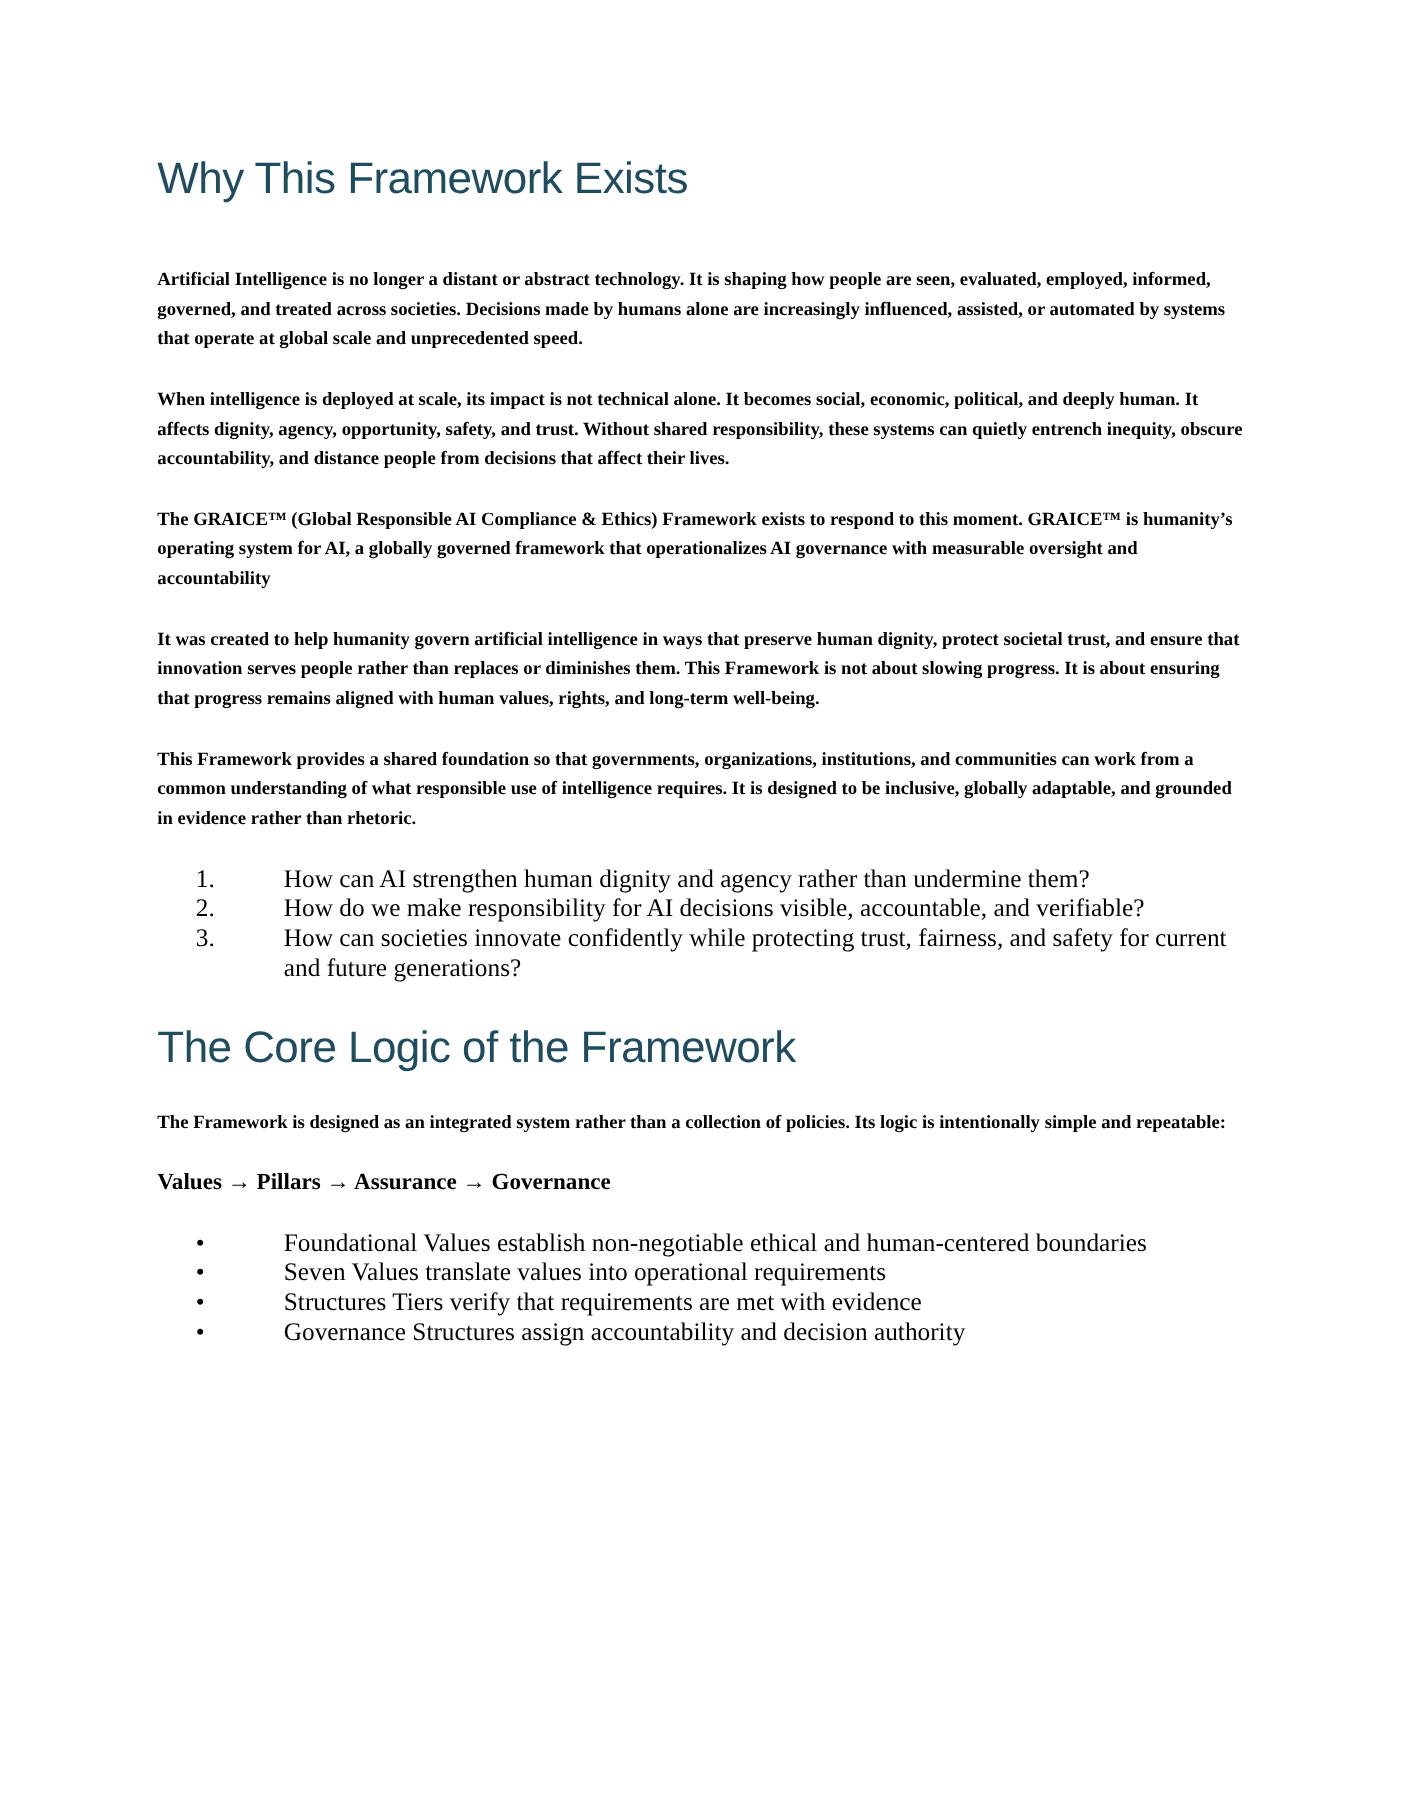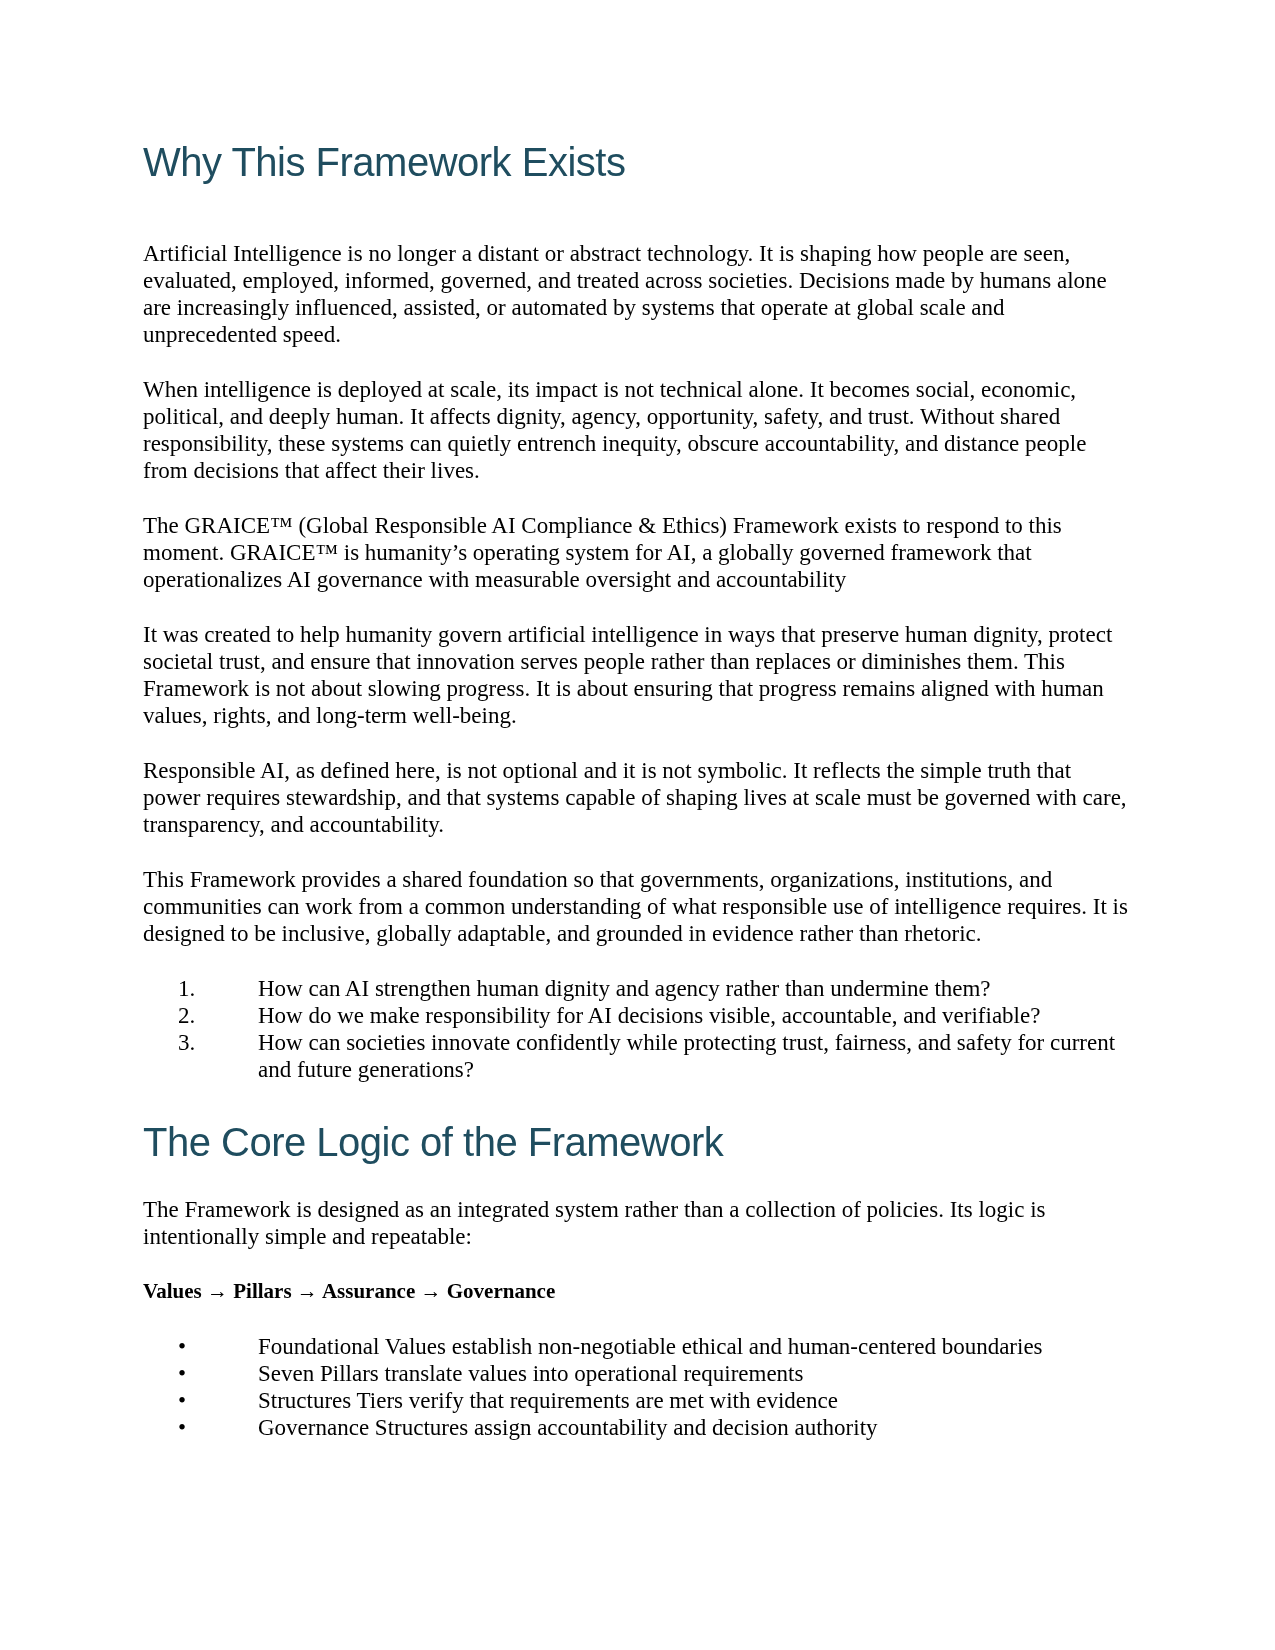--- a/index.html
+++ b/index.html
@@ -21,23 +21,24 @@
     font-family: "Liberation Sans", sans-serif;
     font-weight: 400;
     font-size: 40px;
     line-height: 48px;
     letter-spacing: -0.5px;
     color: #1F4D5F;
   }
   .heading-top { margin-bottom: 54px; }
   .heading-mid { margin-top: 35px; margin-bottom: 30px; }
   .para {
-    font-size: 23px;
+    font-size: 17px;
     line-height: 27px;
     margin-bottom: 28px;
+    font-weight: bold;
   }
   .list { margin-bottom: 28px; }
   .list-row {
     display: flex;
     font-size: 23px;
     line-height: 27px;
   }
   .list-marker {
     flex: none;
     width: 35px;
@@ -56,21 +57,20 @@
 <body>
 
 <div class="page">
 
   <h1 class="heading heading-top">Why This Framework Exists</h1>
 
   <p class="para">Artificial Intelligence is no longer a distant or abstract technology. It is shaping how people are seen, evaluated, employed, informed, governed, and treated across societies. Decisions made by humans alone are increasingly influenced, assisted, or automated by systems that operate at global scale and unprecedented speed.</p>
   <p class="para">When intelligence is deployed at scale, its impact is not technical alone. It becomes social, economic, political, and deeply human. It affects dignity, agency, opportunity, safety, and trust. Without shared responsibility, these systems can quietly entrench inequity, obscure accountability, and distance people from decisions that affect their lives.</p>
   <p class="para">The GRAICE™ (Global Responsible AI Compliance &amp; Ethics) Framework exists to respond to this moment. GRAICE™ is humanity’s operating system for AI, a globally governed framework that operationalizes AI governance with measurable oversight and accountability</p>
   <p class="para">It was created to help humanity govern artificial intelligence in ways that preserve human dignity, protect societal trust, and ensure that innovation serves people rather than replaces or diminishes them. This Framework is not about slowing progress. It is about ensuring that progress remains aligned with human values, rights, and long-term well-being.</p>
-  <p class="para">Responsible AI, as defined here, is not optional and it is not symbolic. It reflects the simple truth that power requires stewardship, and that systems capable of shaping lives at scale must be governed with care, transparency, and accountability.</p>
   <p class="para">This Framework provides a shared foundation so that governments, organizations, institutions, and communities can work from a common understanding of what responsible use of intelligence requires. It is designed to be inclusive, globally adaptable, and grounded in evidence rather than rhetoric.</p>
 
 
   <div class="list">
     <div class="list-row">
       <span class="list-marker">1.</span>
       <span class="list-text">How can AI strengthen human dignity and agency rather than undermine them?</span>
     </div>
     <div class="list-row">
       <span class="list-marker">2.</span>
@@ -88,21 +88,21 @@
 
   <p class="flow-line">Values → Pillars → Assurance → Governance</p>
 
   <div class="list">
     <div class="list-row">
       <span class="list-marker">•</span>
       <span class="list-text"><span class="bold-lead">Foundational Values</span><span> establish non-negotiable ethical and human-centered boundaries</span></span>
     </div>
     <div class="list-row">
       <span class="list-marker">•</span>
-      <span class="list-text"><span class="bold-lead">Seven Pillars</span><span> translate values into operational requirements</span></span>
+      <span class="list-text"><span class="bold-lead">Seven Values</span><span> translate values into operational requirements</span></span>
     </div>
     <div class="list-row">
       <span class="list-marker">•</span>
       <span class="list-text"><span class="bold-lead">Structures Tiers</span><span> verify that requirements are met with evidence</span></span>
     </div>
     <div class="list-row">
       <span class="list-marker">•</span>
       <span class="list-text"><span class="bold-lead">Governance Structures</span><span> assign accountability and decision authority</span></span>
     </div>
   </div>

